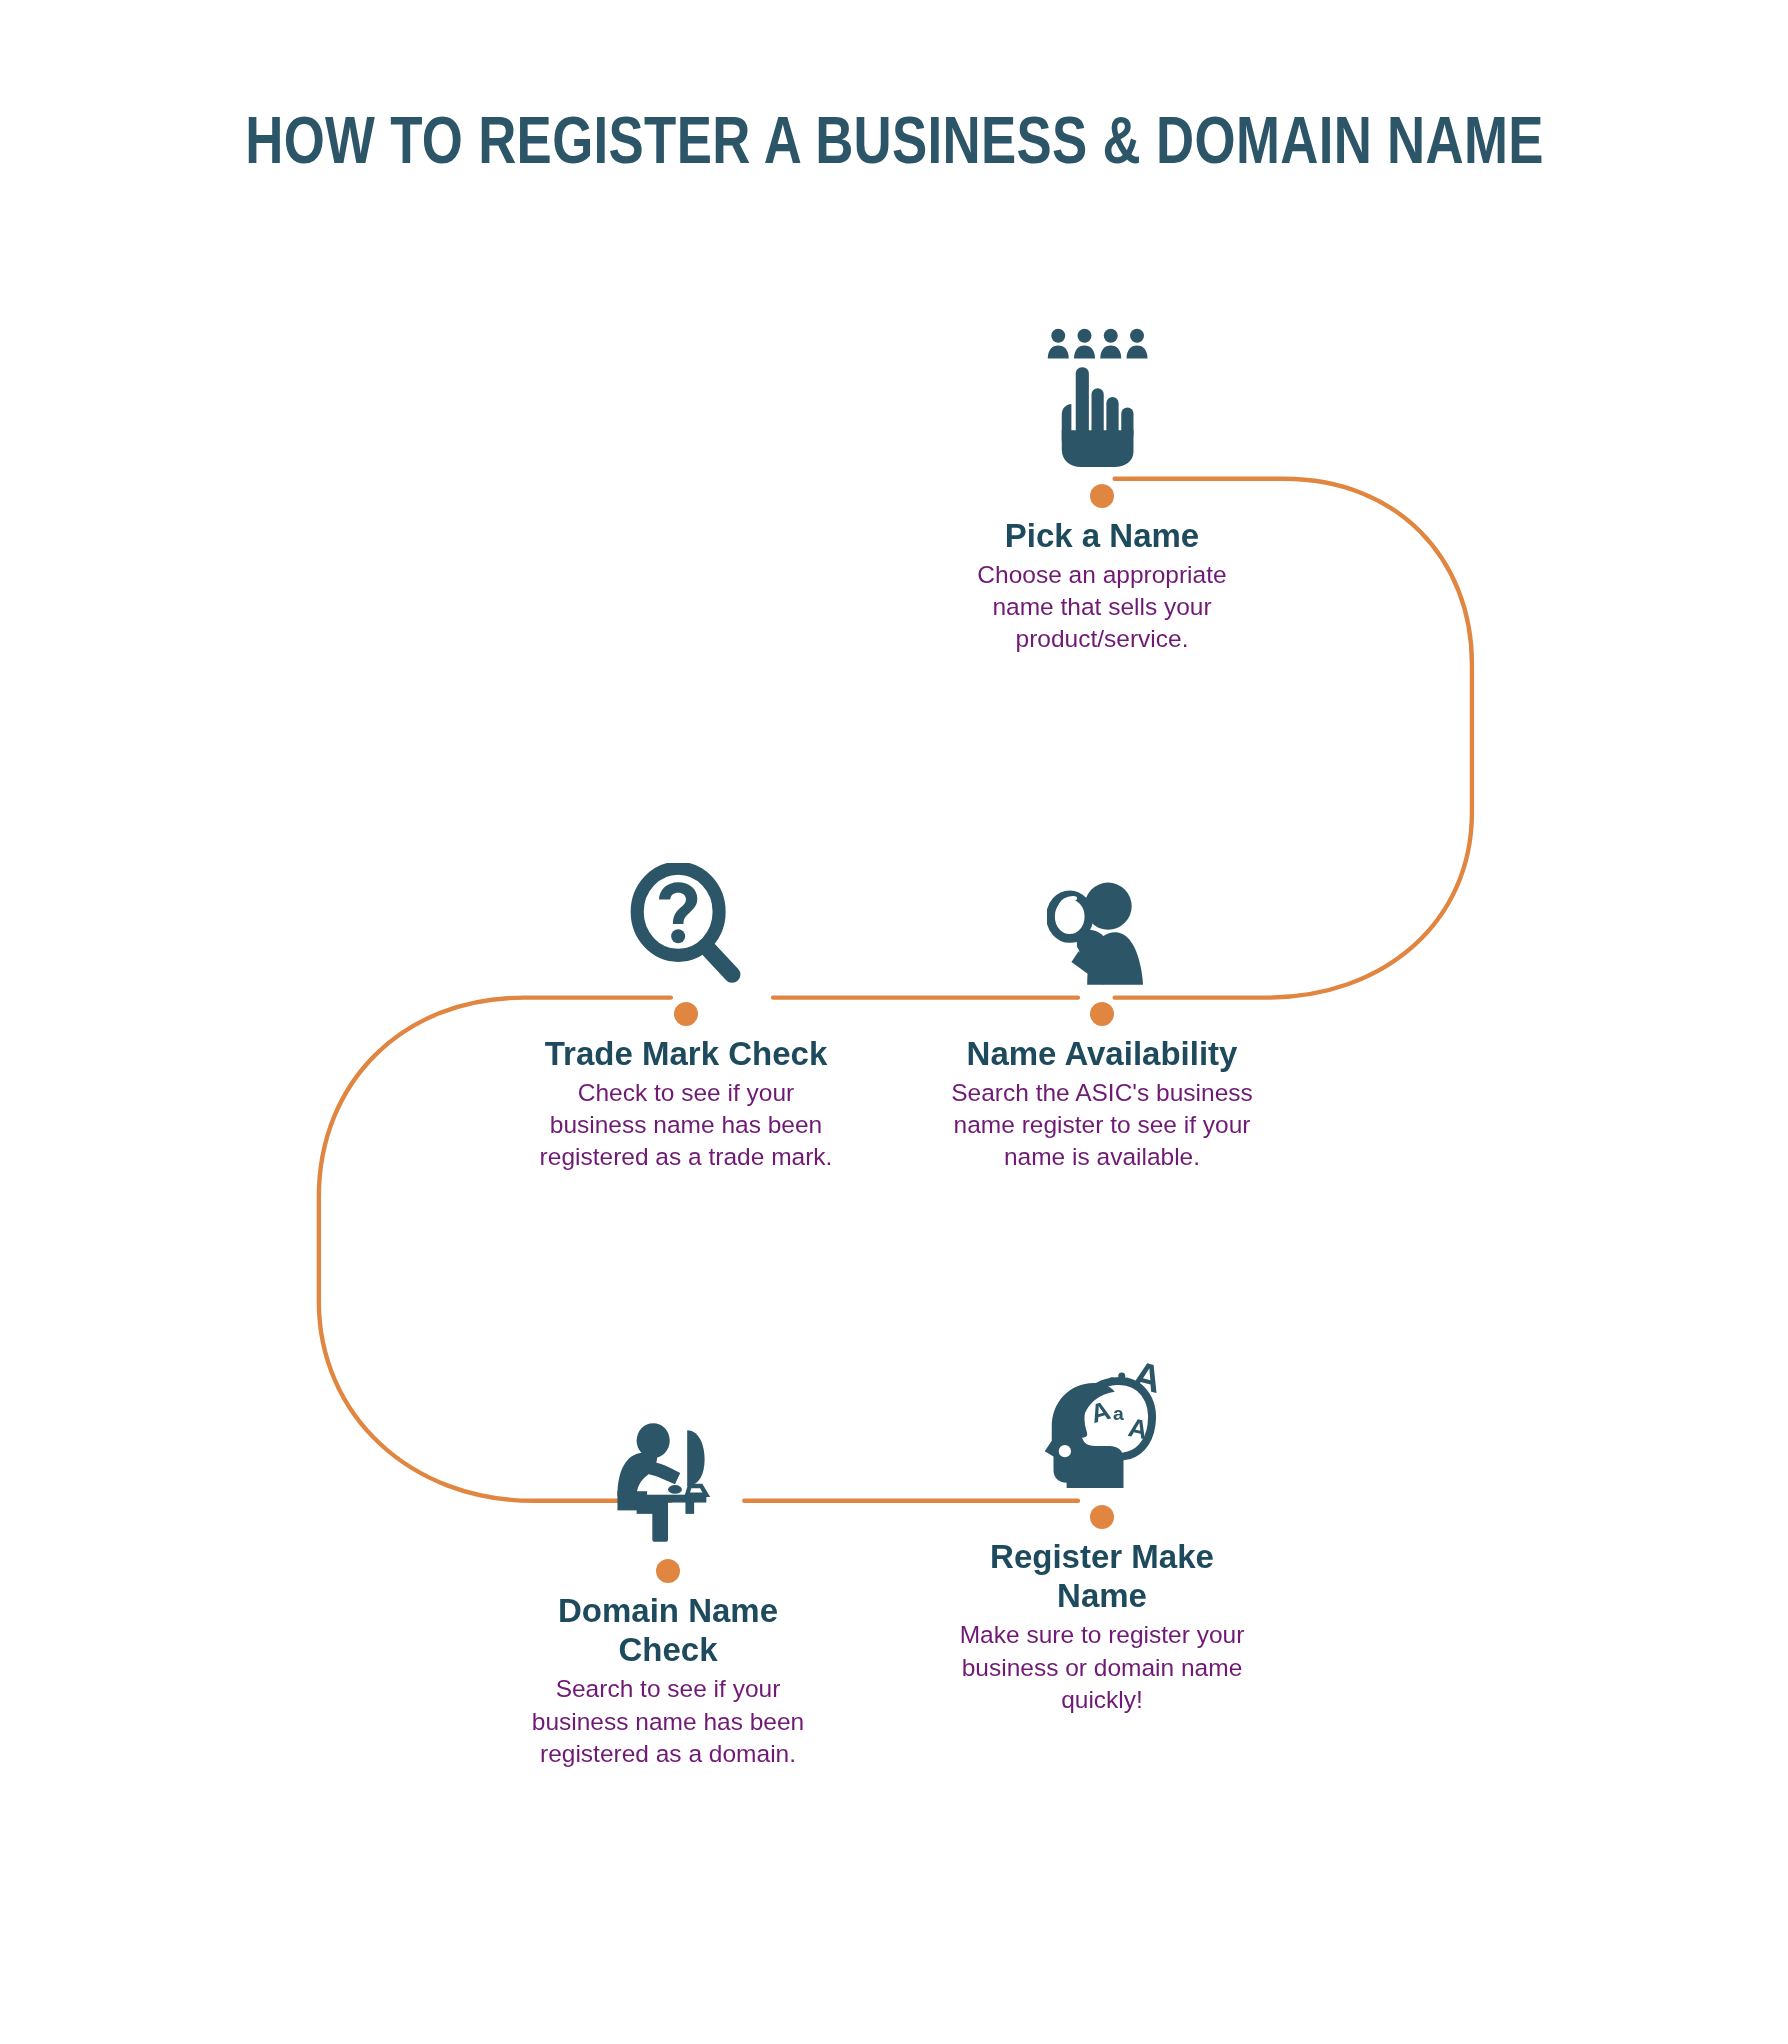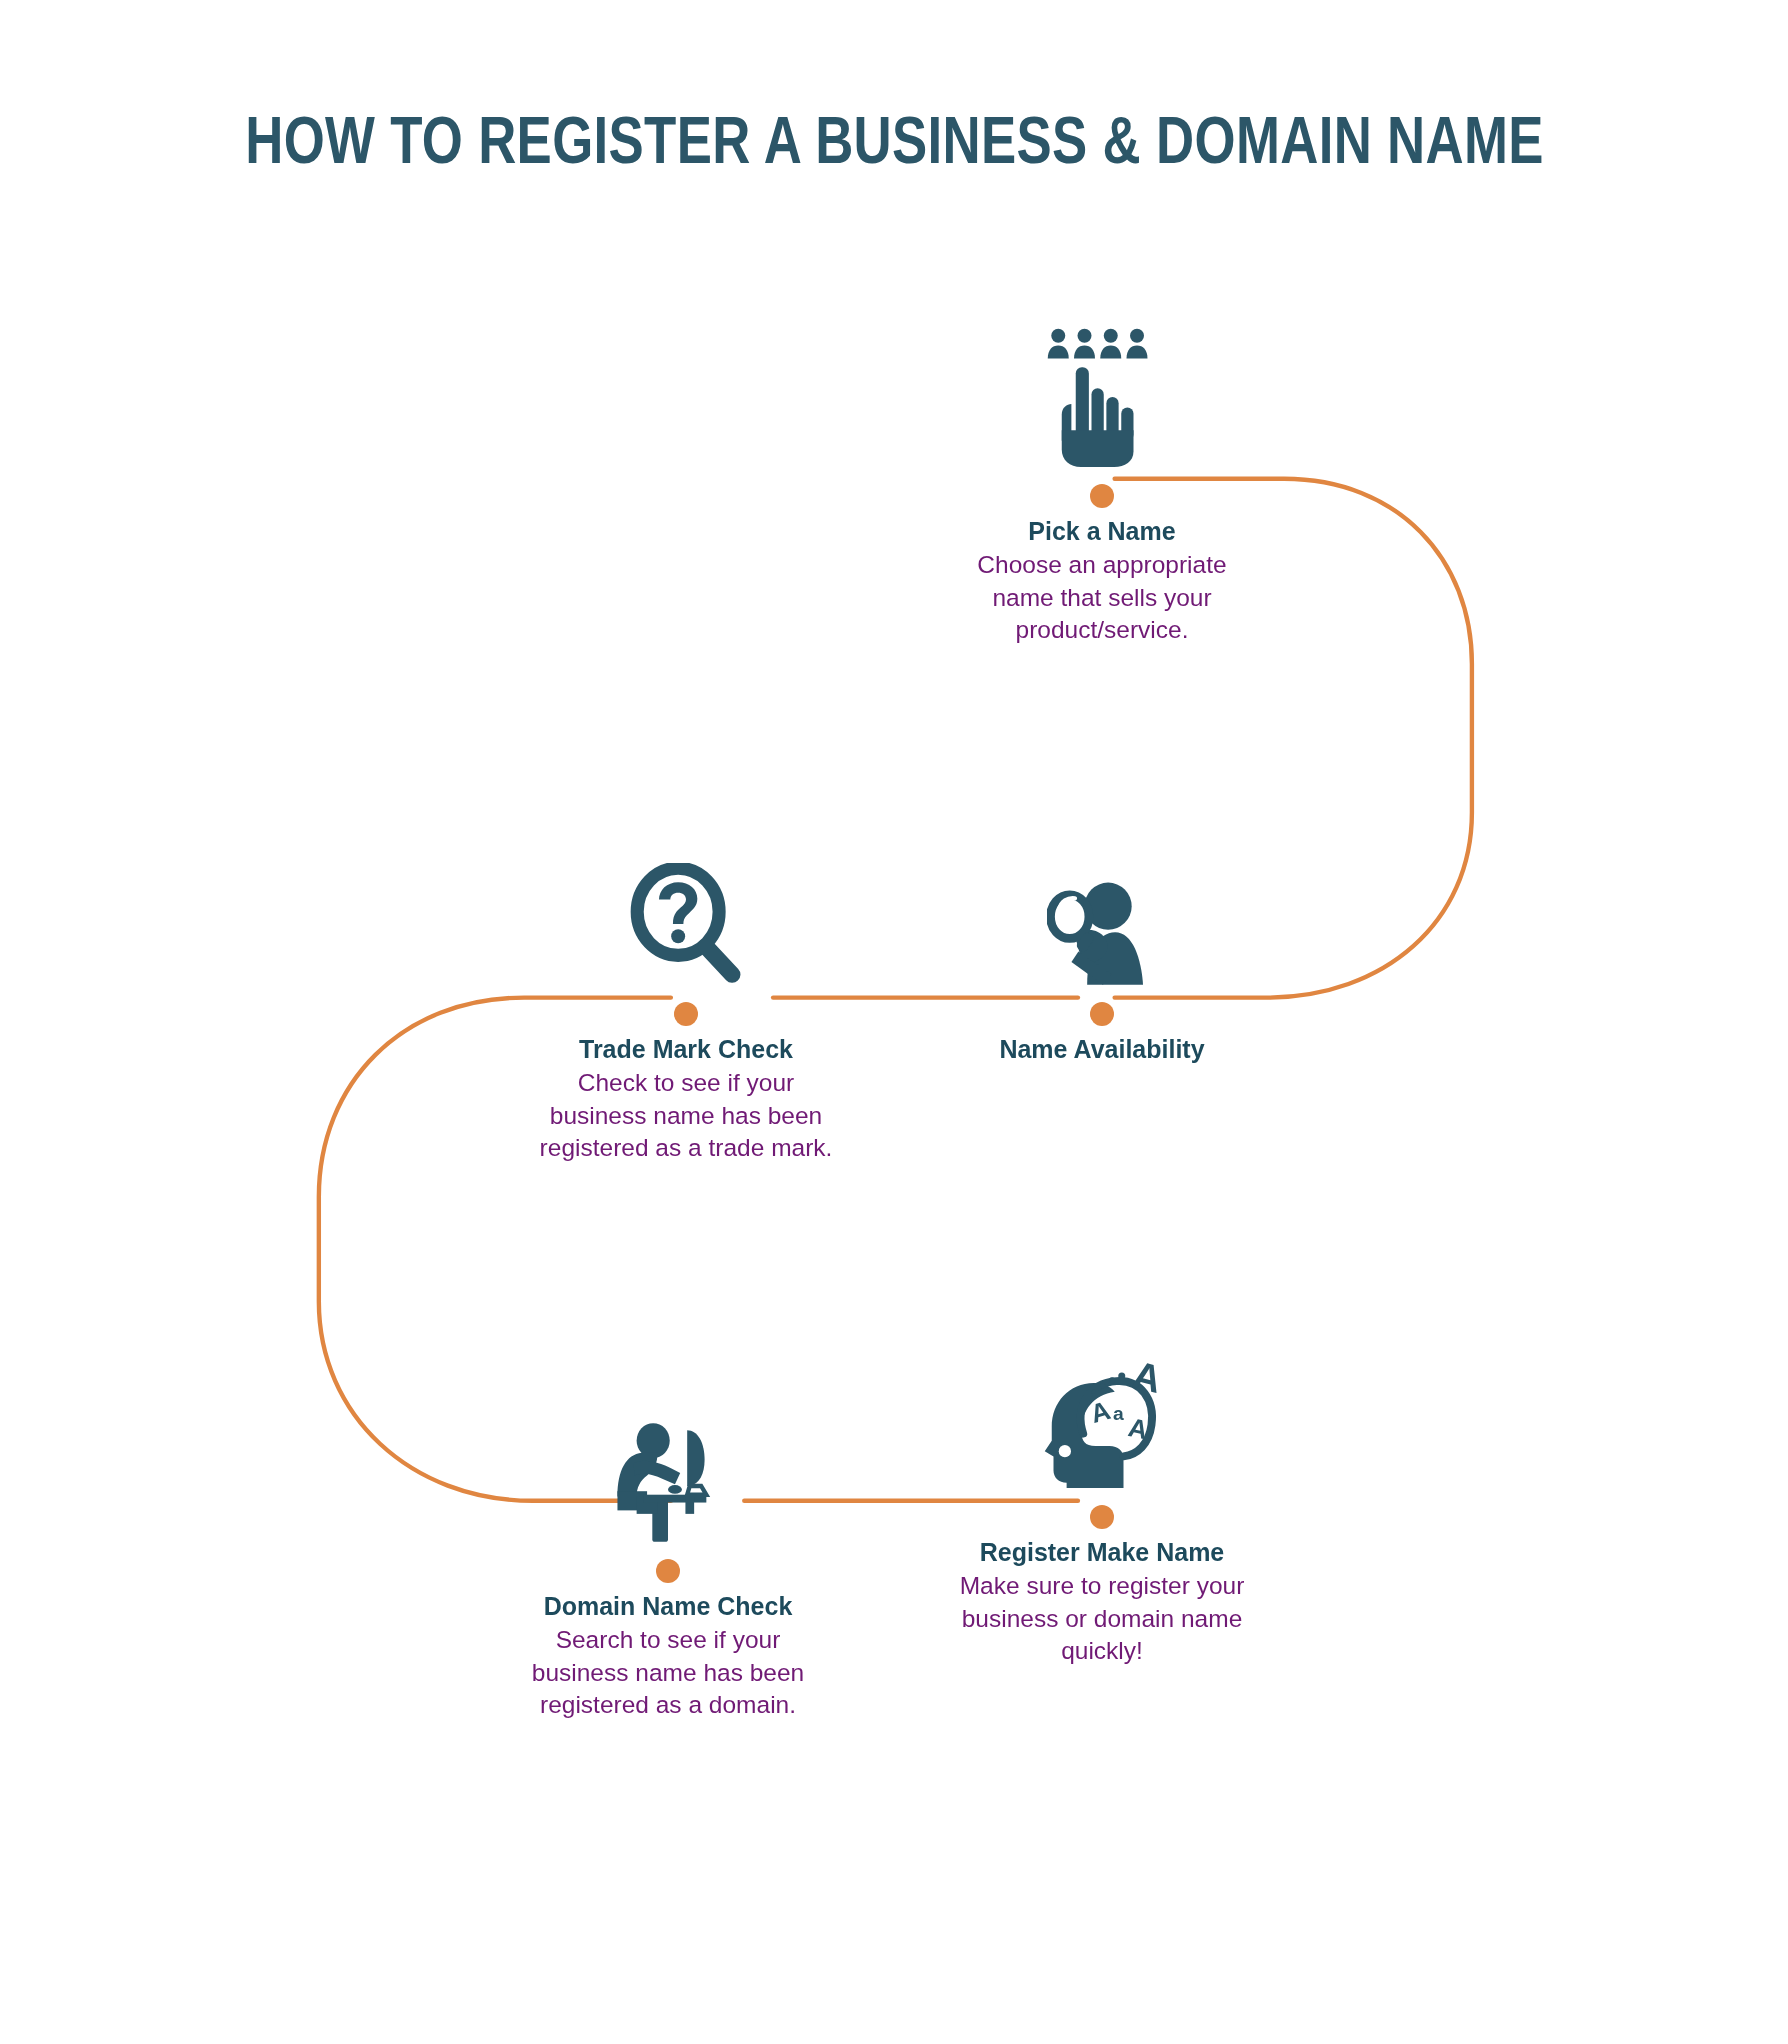--- a/index.html
+++ b/index.html
@@ -77,21 +77,21 @@
     height: 24.5px;
     margin-left: -12.2px;
     margin-top: -12.2px;
     border-radius: 50%;
     background: #e08641;
   }
 
   .step-title {
     font-family: "Liberation Sans", sans-serif;
     font-weight: 700;
-    font-size: 25px;
+    font-size: 33px;
     color: #1d4a5c;
     line-height: 1.2;
     margin-bottom: 3.5px;
   }
   .step-desc {
     font-family: "Liberation Sans", sans-serif;
     font-weight: 400;
     font-size: 24.5px;
     color: #701a75;
     line-height: 1.32;
@@ -232,20 +232,21 @@
           <ellipse cx="26" cy="52" rx="22" ry="25"></ellipse>
         </g>
         <path d="M 14 44 C 16 34 24 30 32 31" fill="none" stroke="#ffffff" stroke-width="5" stroke-linecap="round"></path>
         <rect x="38" y="70" width="13" height="22" rx="5" transform="rotate(35 44 80)" fill="#2c5668"></rect>
       </svg>
     </div>
     <div class="step-dot-row">
       <span class="step-dot"></span>
     </div>
     <div class="step-title">Name Availability</div>
+    <div class="step-desc">Search the ASIC's business name register to see if your name is available.</div>
   </div>
 
   <div class="step" id="step-domain">
     <div class="step-icon">
       <svg width="122" height="119" viewBox="0 0 140 136">
         <g fill="#2c5668">
 
           <ellipse cx="53" cy="20" rx="19" ry="20"></ellipse>
 
           <path d="M 12 84 C 12 54 22 36 40 34 L 58 34 C 58 46 54 54 46 60

